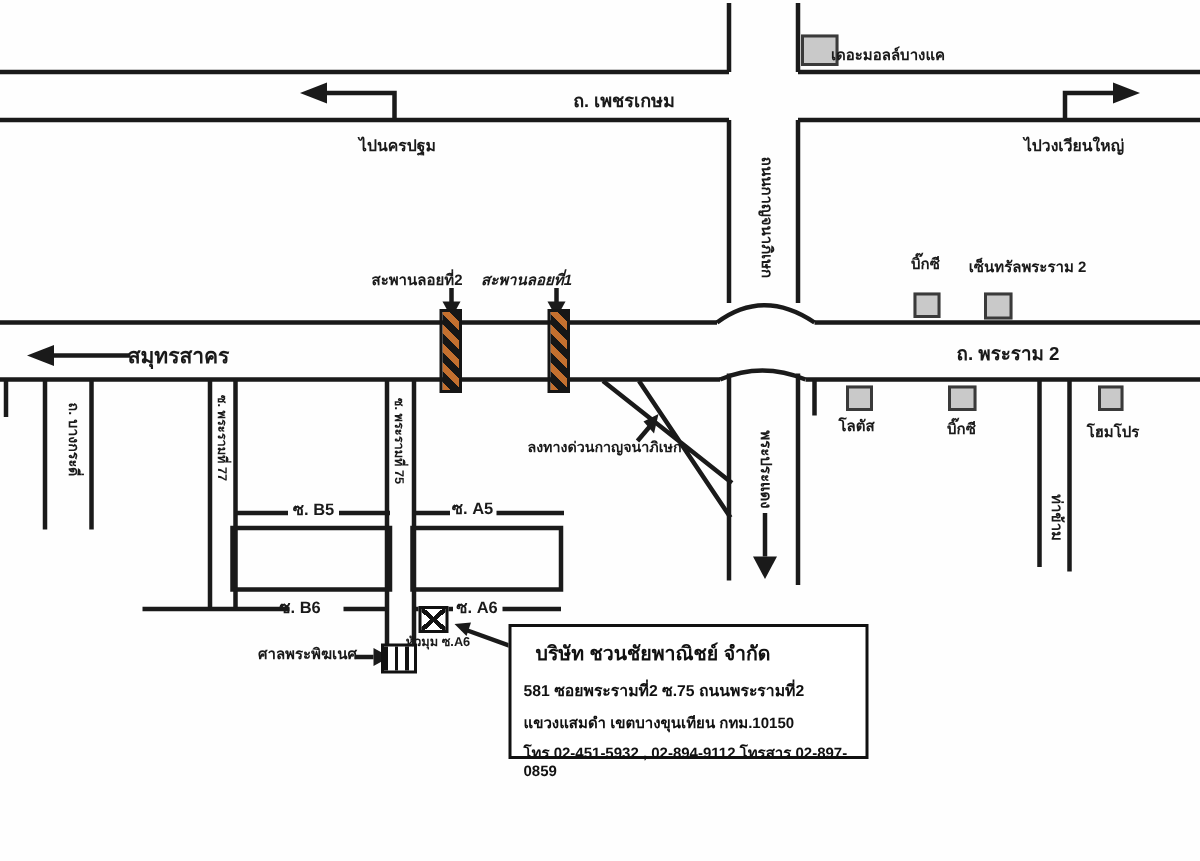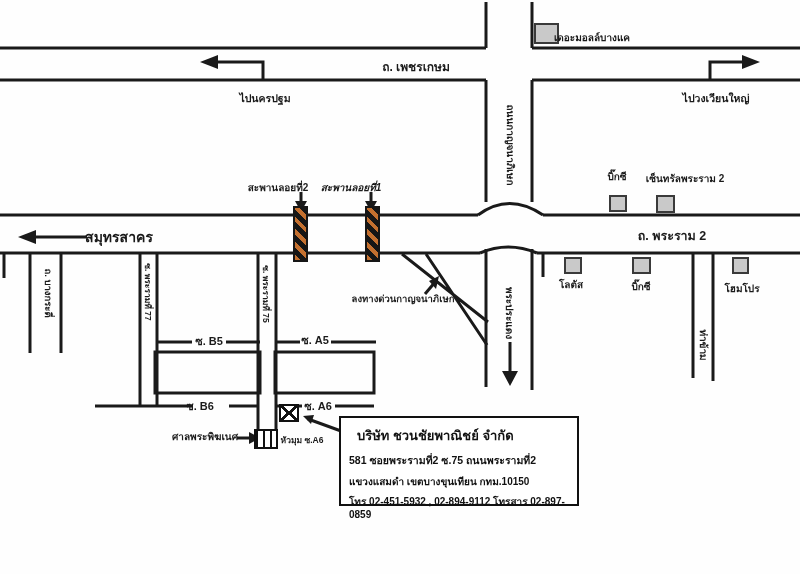--- a/index.html
+++ b/index.html
@@ -134,21 +134,21 @@
   <div class="lbl place" style="left:617px;top:177px;">บิ๊กซี</div>
   <div class="lbl place" style="left:685px;top:179px;">เซ็นทรัลพระราม 2</div>
   <div class="lbl place" style="left:571px;top:285px;">โลตัส</div>
   <div class="lbl place" style="left:641px;top:287px;">บิ๊กซี</div>
   <div class="lbl place" style="left:742px;top:289px;">โฮมโปร</div>
 
   <div class="lbl soi" style="left:209px;top:341px;">ซ. B5</div>
   <div class="lbl soi" style="left:315px;top:340px;">ซ. A5</div>
   <div class="lbl soi" style="left:200px;top:406px;">ซ. B6</div>
   <div class="lbl soi" style="left:318px;top:406px;">ซ. A6</div>
-  <div class="lbl tiny" style="left:302px;top:428px;margin-top:12px;">หัวมุม ซ.A6</div>
+  <div class="lbl tiny" style="left:292px;top:428px;">หัวมุม ซ.A6</div>
   <div class="lbl place" style="left:205px;top:437px;">ศาลพระพิฆเนศ</div>
 
   <div class="infobox">
     <div class="co-name">บริษัท ชวนชัยพาณิชย์ จำกัด</div>
     <div class="co-line" style="font-size:10.5px;">581 ซอยพระรามที่2 ซ.75  ถนนพระรามที่2</div>
     <div class="co-line">แขวงแสมดำ เขตบางขุนเทียน  กทม.10150</div>
     <div class="co-line">โทร 02-451-5932 , 02-894-9112 โทรสาร 02-897-0859</div>
   </div>
 
 </div>

